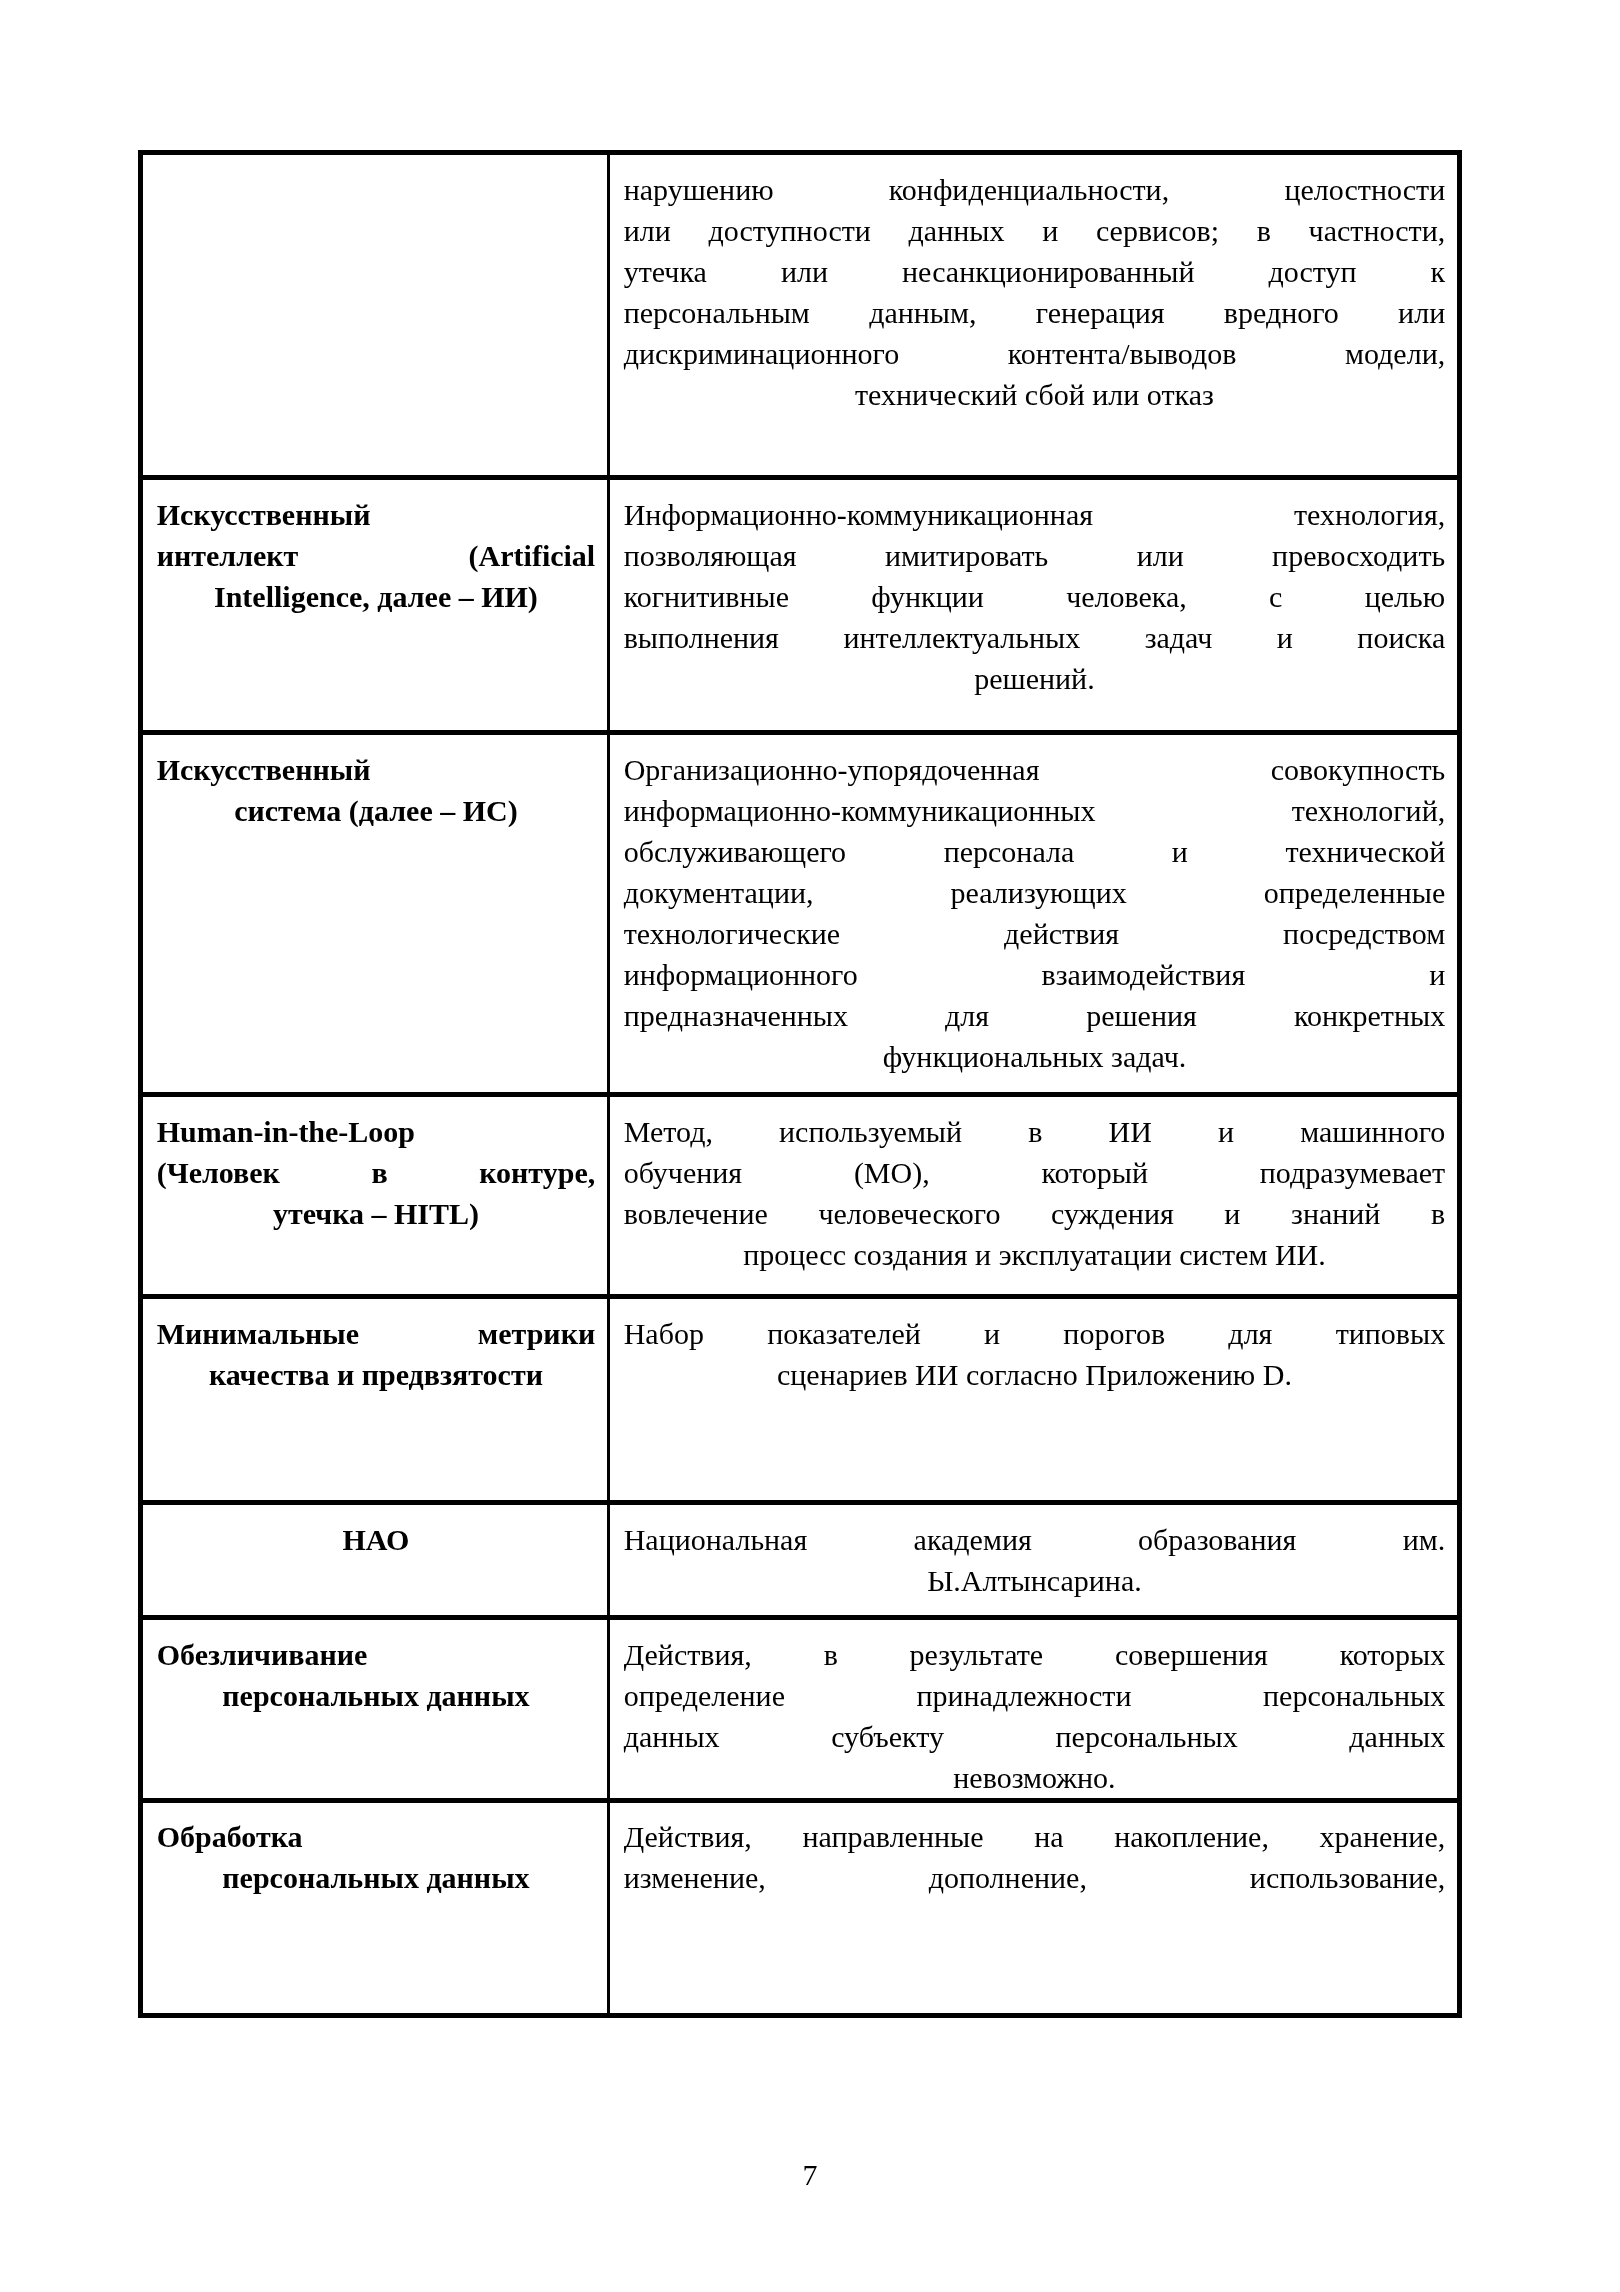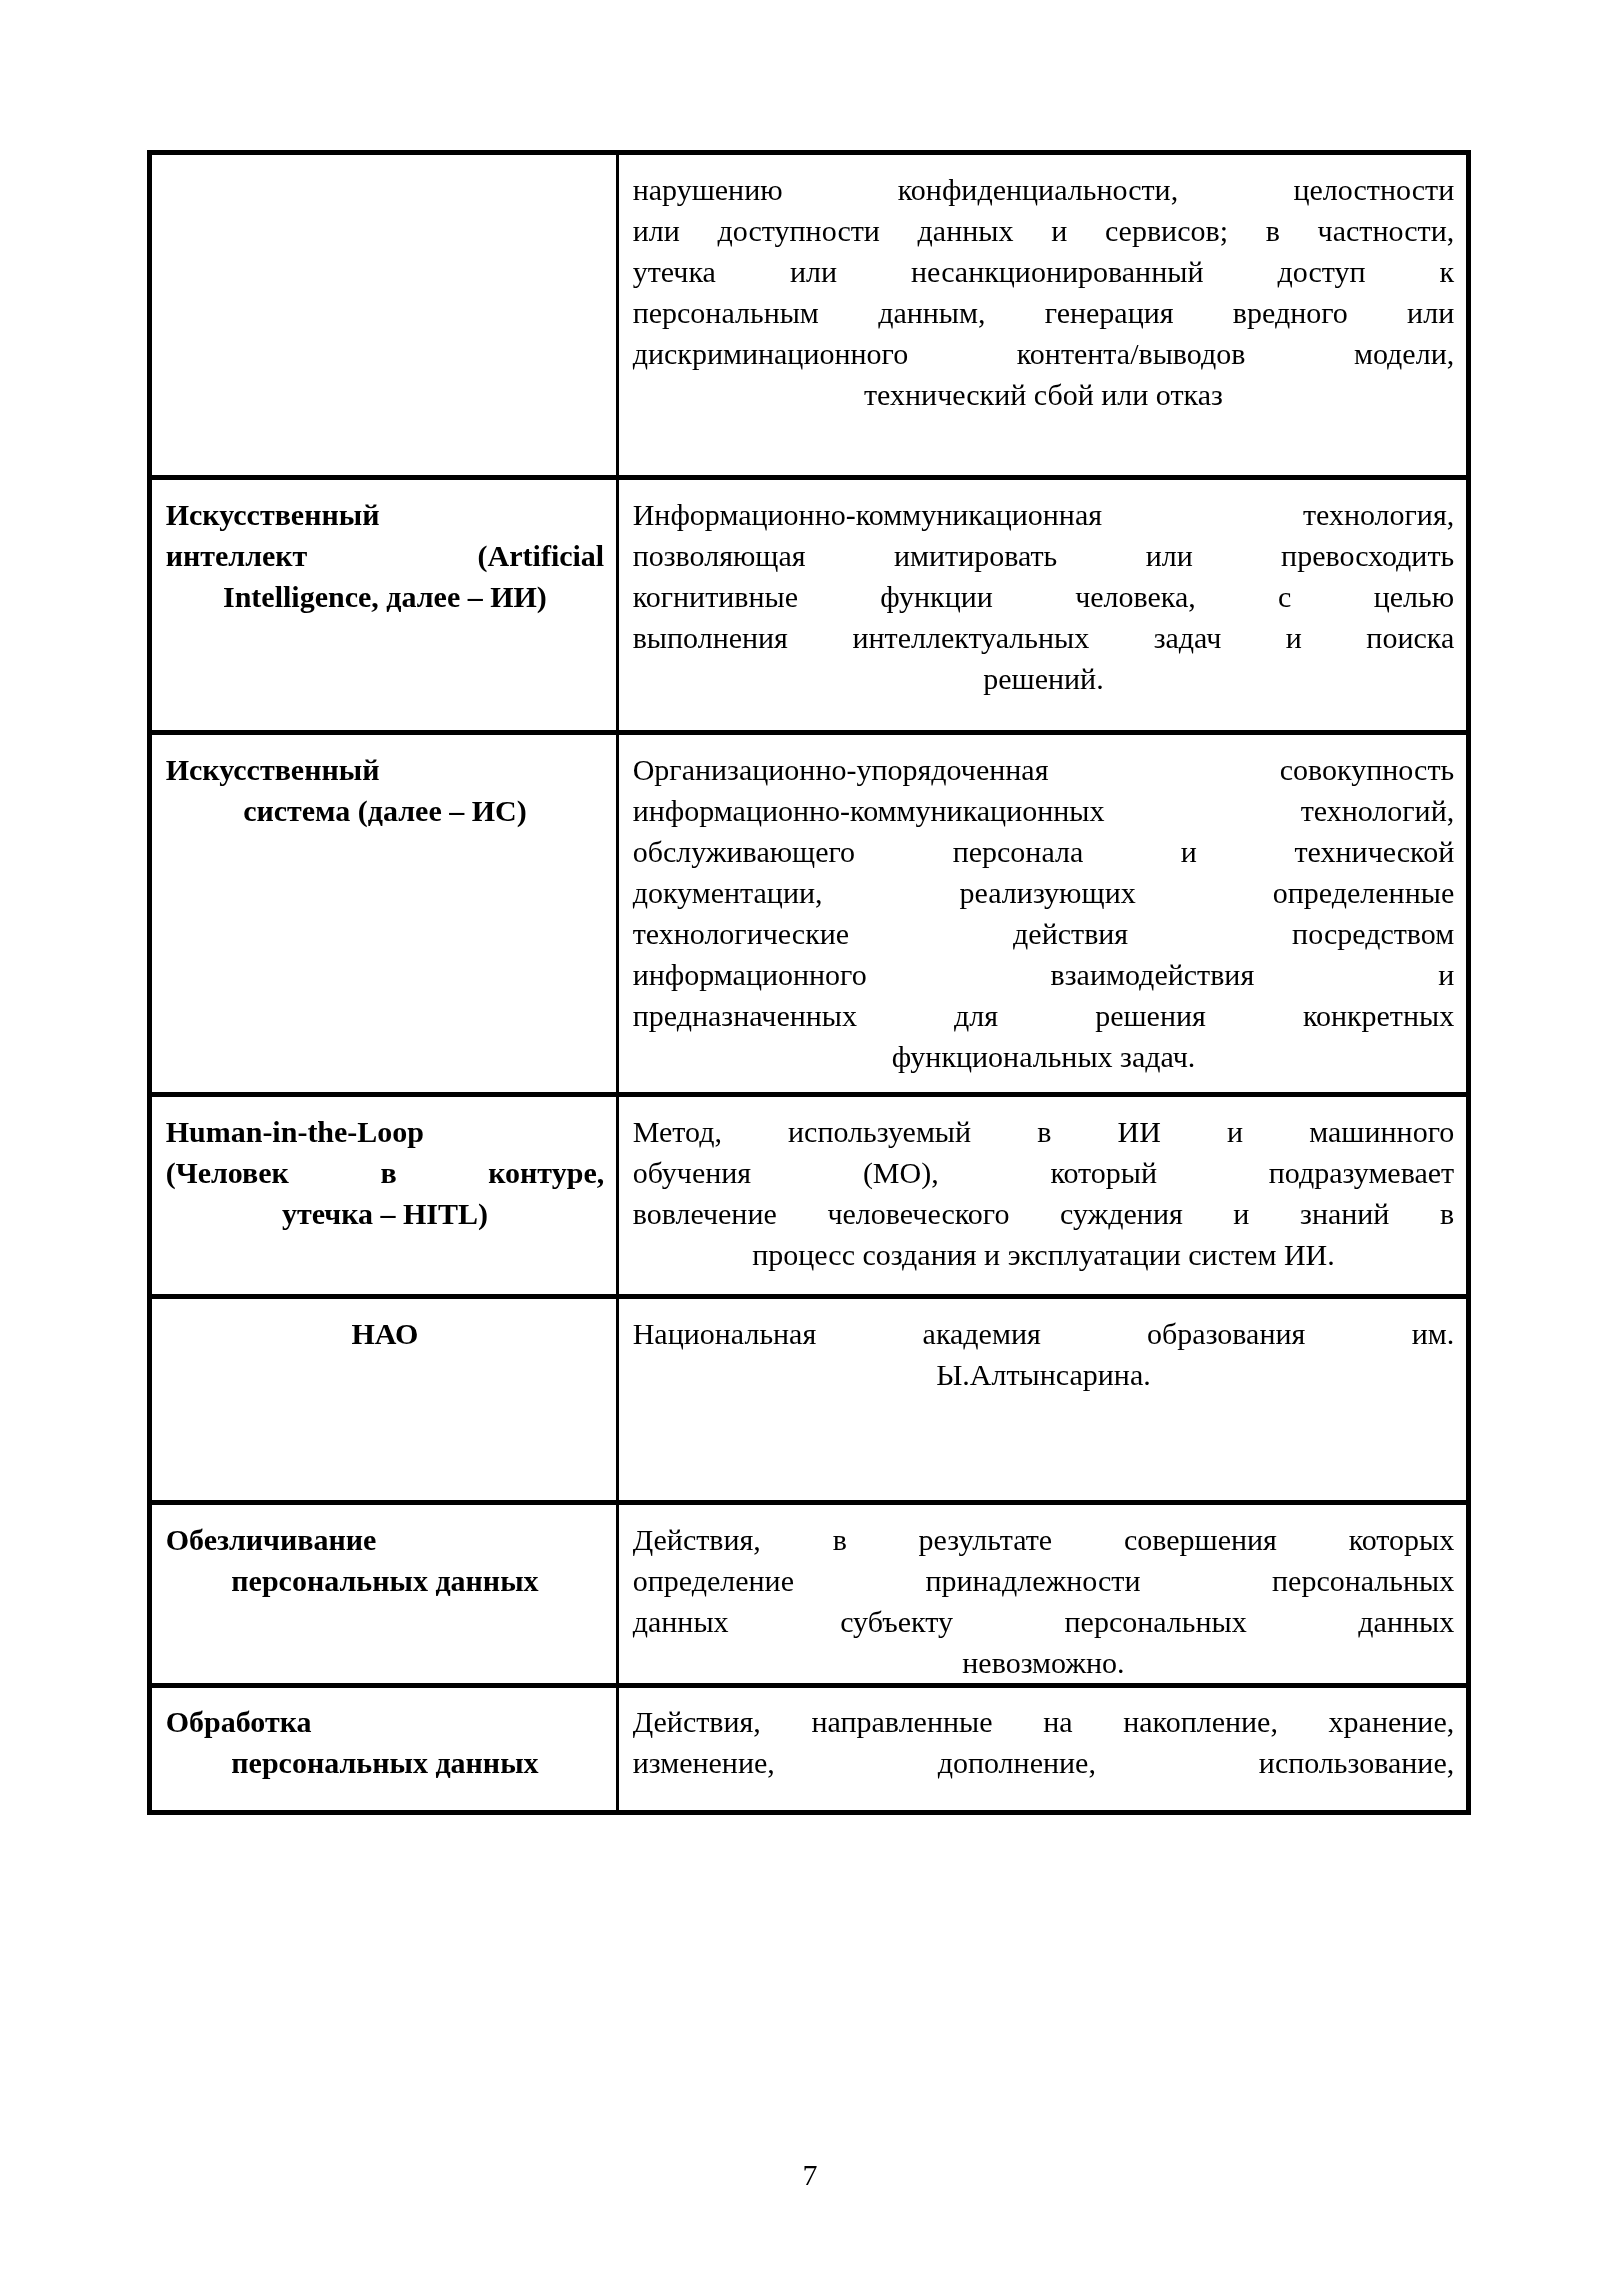--- a/index.html
+++ b/index.html
@@ -9,21 +9,21 @@
     font-family: "Liberation Serif", "DejaVu Serif", serif;
     color: #000000;
   }
   .page {
     position: relative;
     width: 1620px; height: 2293px;
     overflow: hidden;
   }
   table.defs {
     position: absolute;
-    left: 147px; top: 150px;
+    left: 138px; top: 150px;
     width: 1318px;
     border-collapse: collapse;
     table-layout: fixed;
     border: 5.9px solid #000;
   }
   col.c-term { width: 468px; }
   col.c-def  { width: 851px; }
   table.defs td {
     border-top: 5.9px solid #000;
     border-bottom: 5.9px solid #000;
@@ -121,20 +121,30 @@
           </td>
           <td data-name="definition-cell">
             <div class="line just" data-name="text-line">Метод, используемый в ИИ и машинного</div>
             <div class="line just" data-name="text-line">обучения (МО), который подразумевает</div>
             <div class="line just" data-name="text-line">вовлечение человеческого суждения и знаний в</div>
             <div class="line last" data-name="text-line">процесс создания и эксплуатации систем ИИ.</div>
           </td>
         </tr>
         <tr data-name="table-row">
           <td data-name="term-cell">
+            <div class="line just" data-name="text-line">Минимальные метрики</div>
+            <div class="line last" data-name="text-line">качества и предвзятости</div>
+          </td>
+          <td data-name="definition-cell">
+            <div class="line just" data-name="text-line">Набор показателей и порогов для типовых</div>
+            <div class="line last" data-name="text-line">сценариев ИИ согласно Приложению D.</div>
+          </td>
+        </tr>
+        <tr data-name="table-row">
+          <td data-name="term-cell">
             <div class="line last" data-name="text-line">НАО</div>
           </td>
           <td data-name="definition-cell">
             <div class="line just" data-name="text-line">Национальная академия образования им.</div>
             <div class="line last" data-name="text-line">Ы.Алтынсарина.</div>
           </td>
         </tr>
         <tr data-name="table-row">
           <td data-name="term-cell">
             <div class="line just" data-name="text-line">Обезличивание</div>

